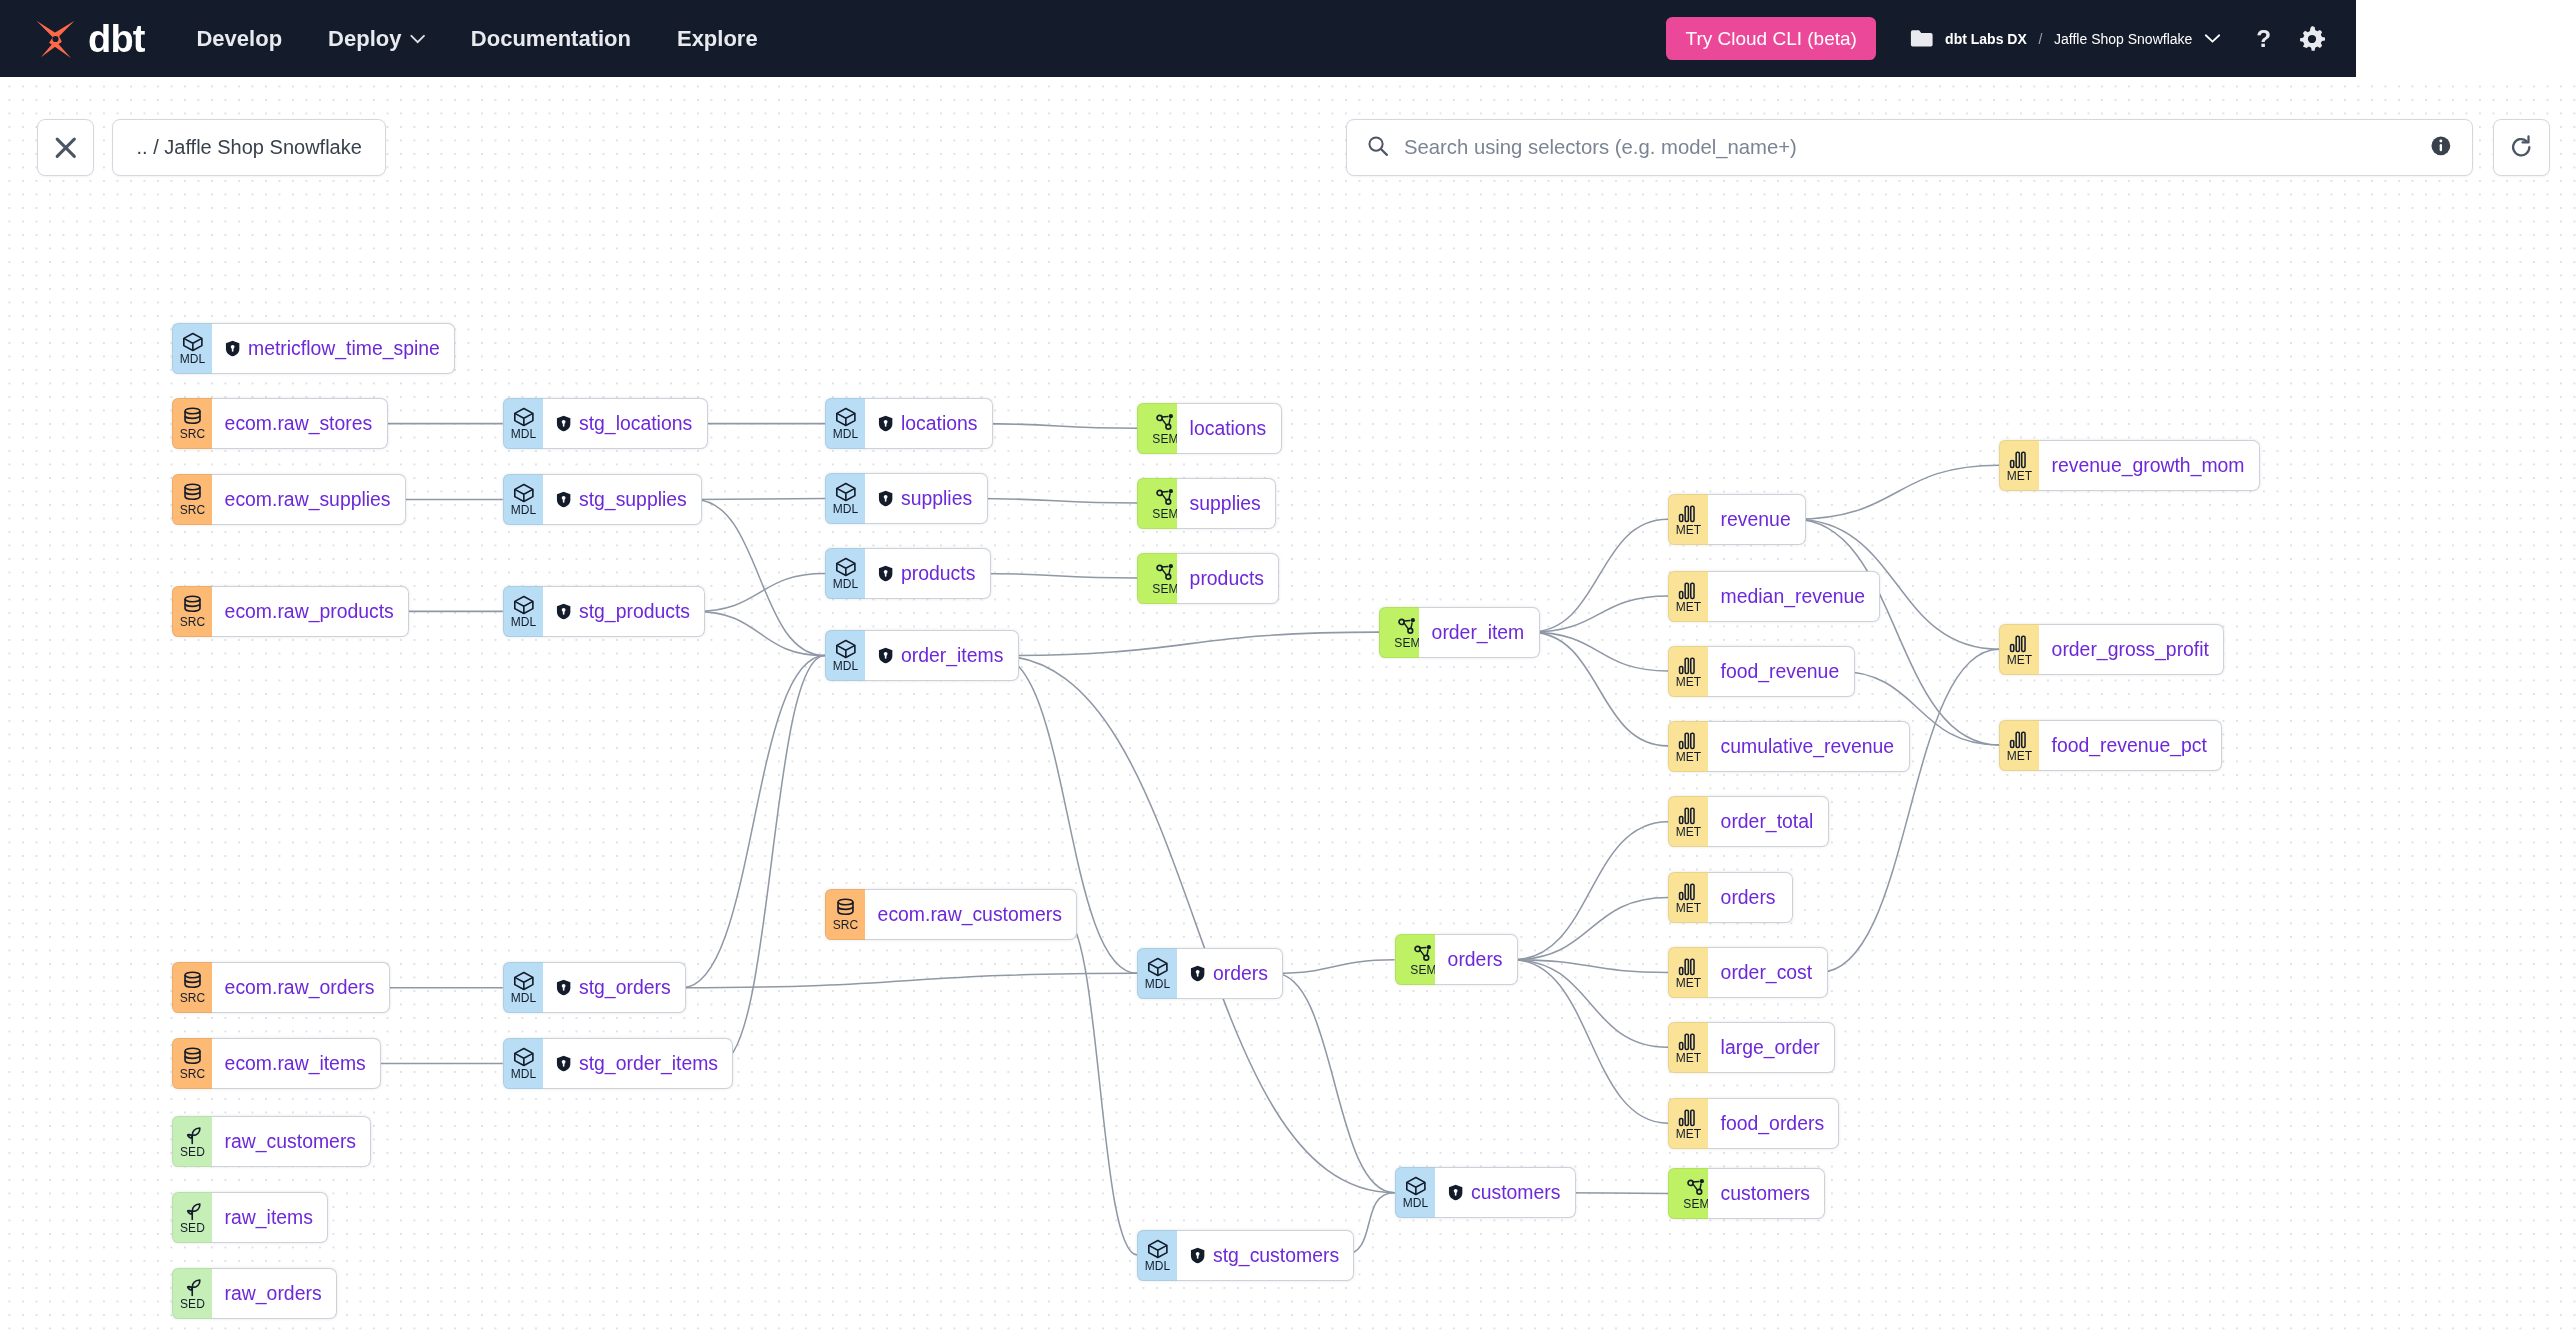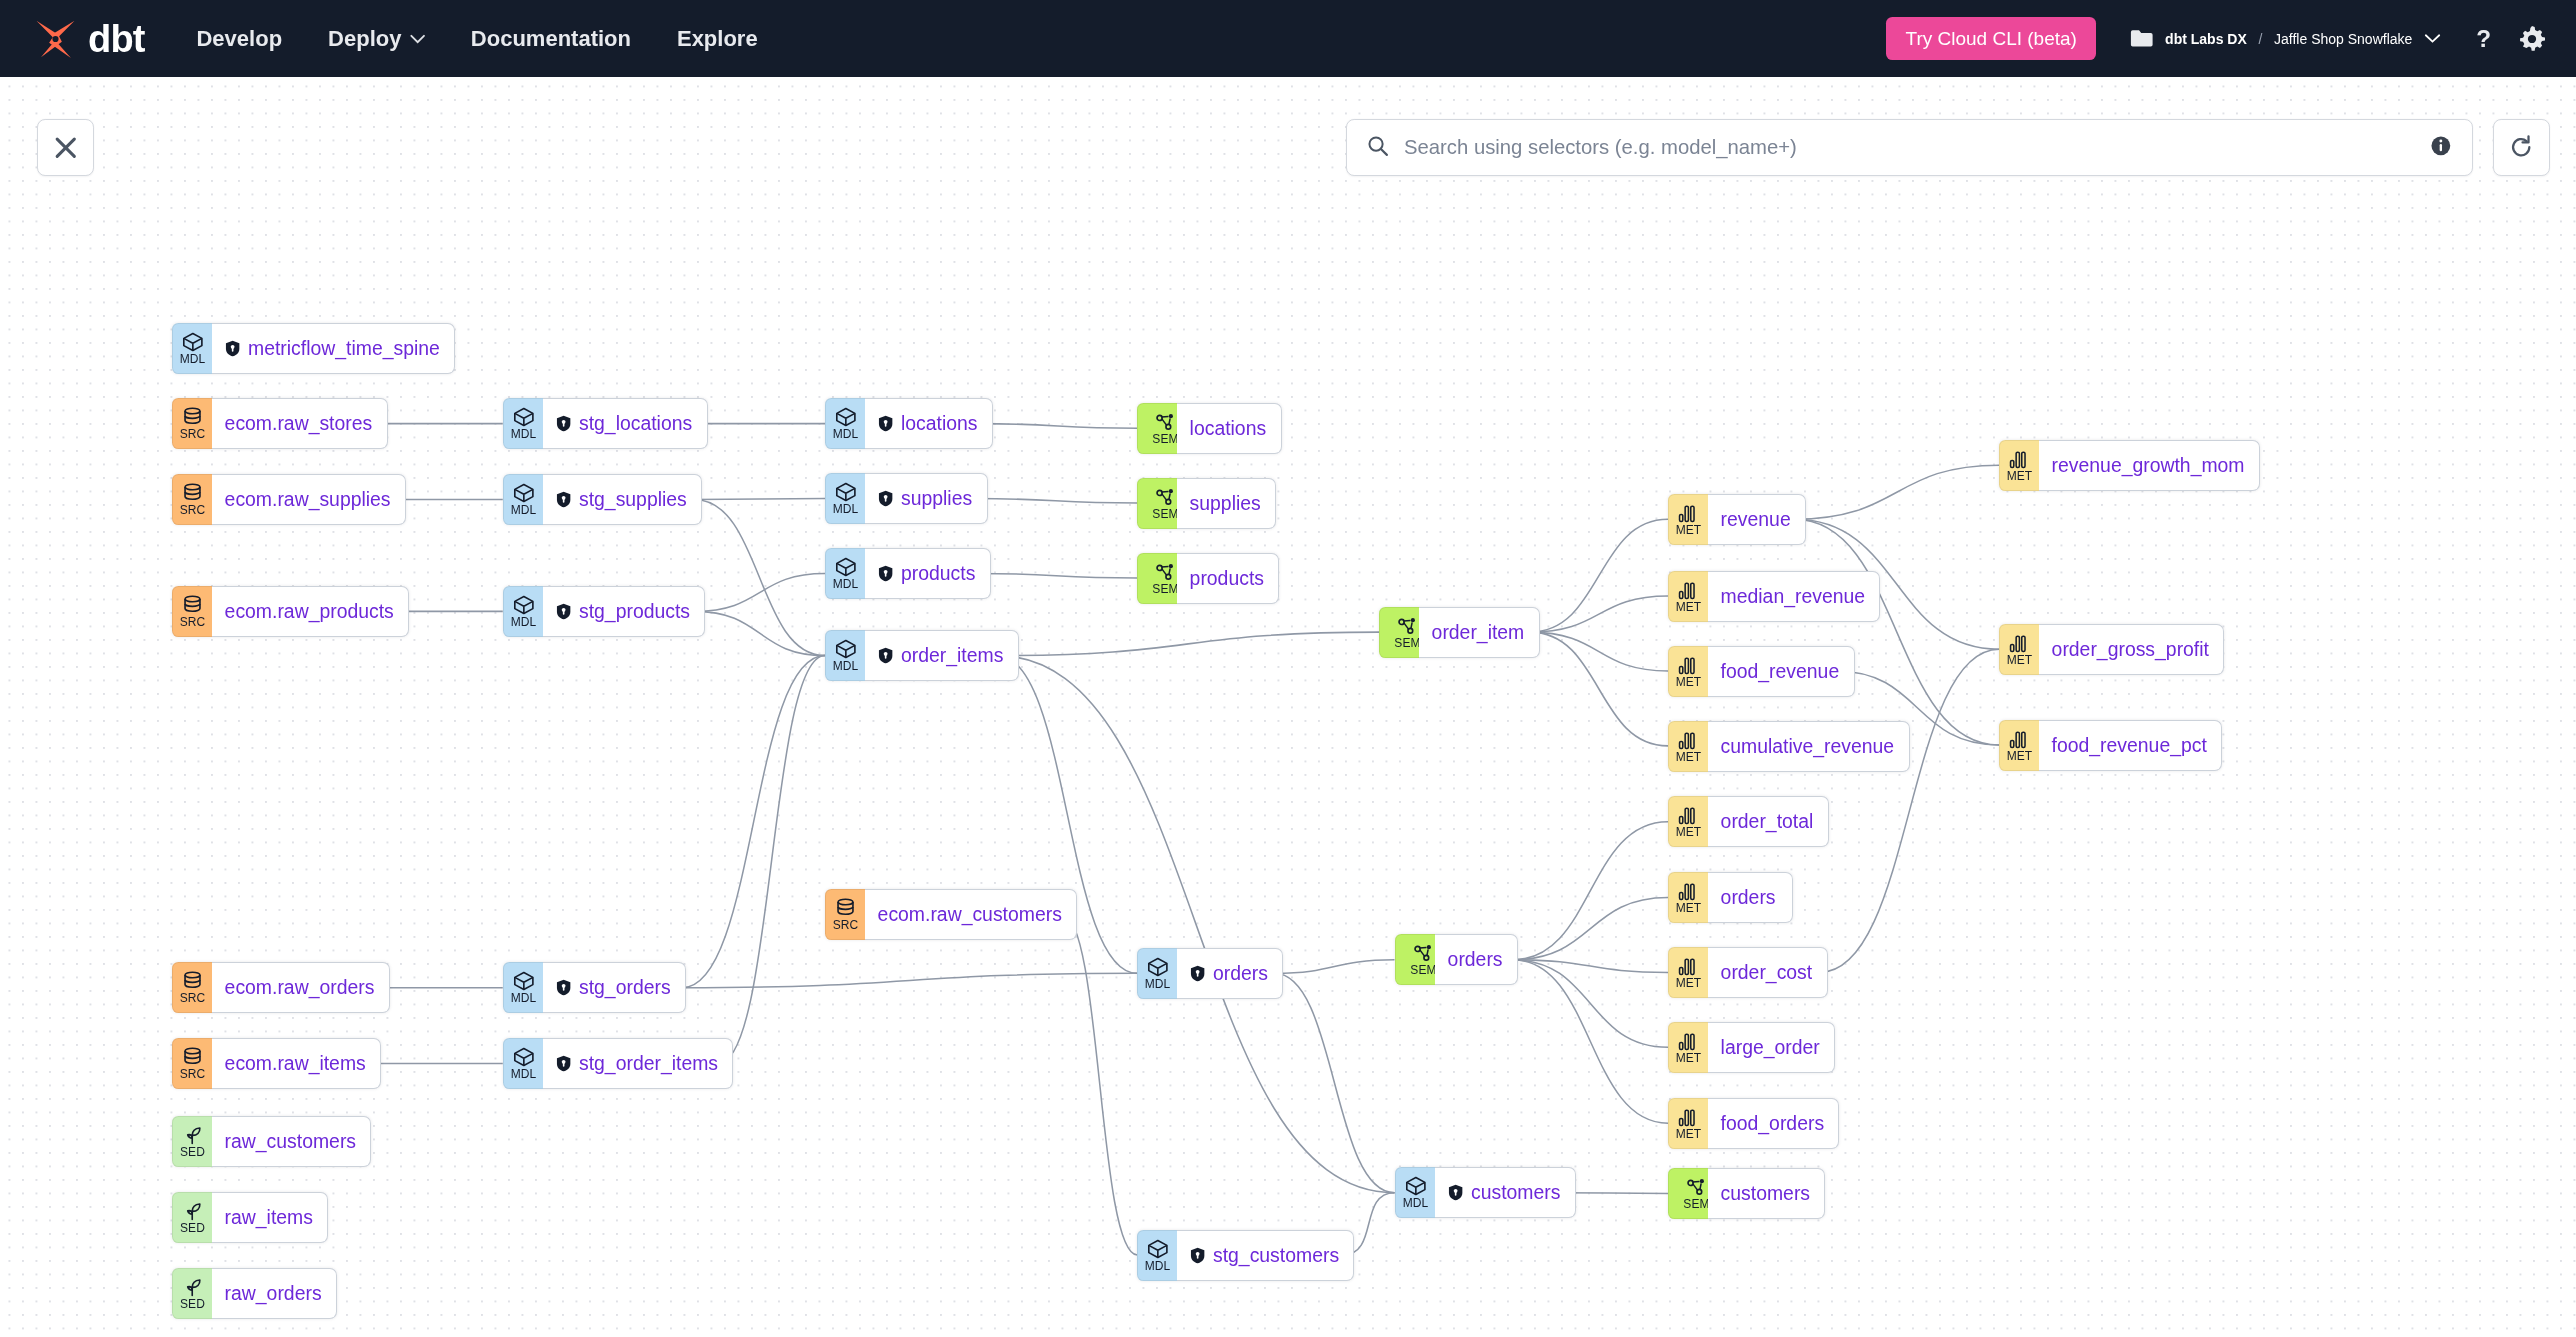--- a/index.html
+++ b/index.html
@@ -6,21 +6,21 @@
   html, body {
     width: 2576px; height: 1338px;
     font-family: "Liberation Sans", sans-serif;
     background: #ffffff;
     overflow: hidden;
   }
 
   
   #topnav {
     position: absolute; left: 0; top: 0;
-    width: 2576px; height: 77px;
+    width: 2356px; height: 77px;
     background: #141c2b;
     display: flex; align-items: center;
     padding: 0 31px;
     z-index: 30;
   }
   #logo { display: flex; align-items: center; gap: 0; margin-right: 52px; }
   #logo .mark { width: 49px; height: 42px; margin-right: 8.1px; }
   #logo .word {
     color: #ffffff; font-size: 38px; font-weight: 700; letter-spacing: -0.9px;
     line-height: 1;
@@ -203,20 +203,21 @@
   </div>
 </div>
 
 <div id="toolbar">
   <div id="close-btn" class="tb-btn">
     <svg width="23.5" height="23.5" viewBox="0 0 26 26">
         <path d="M3.5 3.5 L22.5 22.5 M22.5 3.5 L3.5 22.5" stroke="#4b5563" stroke-width="3.4" stroke-linecap="round"></path>
       </svg>
   </div>
 
+  <div id="crumb-btn" class="tb-btn">.. / Jaffle Shop Snowflake</div>
 
   <div id="searchwrap">
     <span>
       <svg width="21.7" height="21.7" viewBox="0 0 24 24">
           <circle cx="10" cy="10" r="7.3" stroke="#4b5563" stroke-width="2.2" fill="none"></circle>
           <path d="M15.4 15.4 L22 22" stroke="#4b5563" stroke-width="2.4" stroke-linecap="round"></path>
         </svg>
     </span>
     <input type="text" placeholder="Search using selectors (e.g. model_name+)" style="">
     <span>

